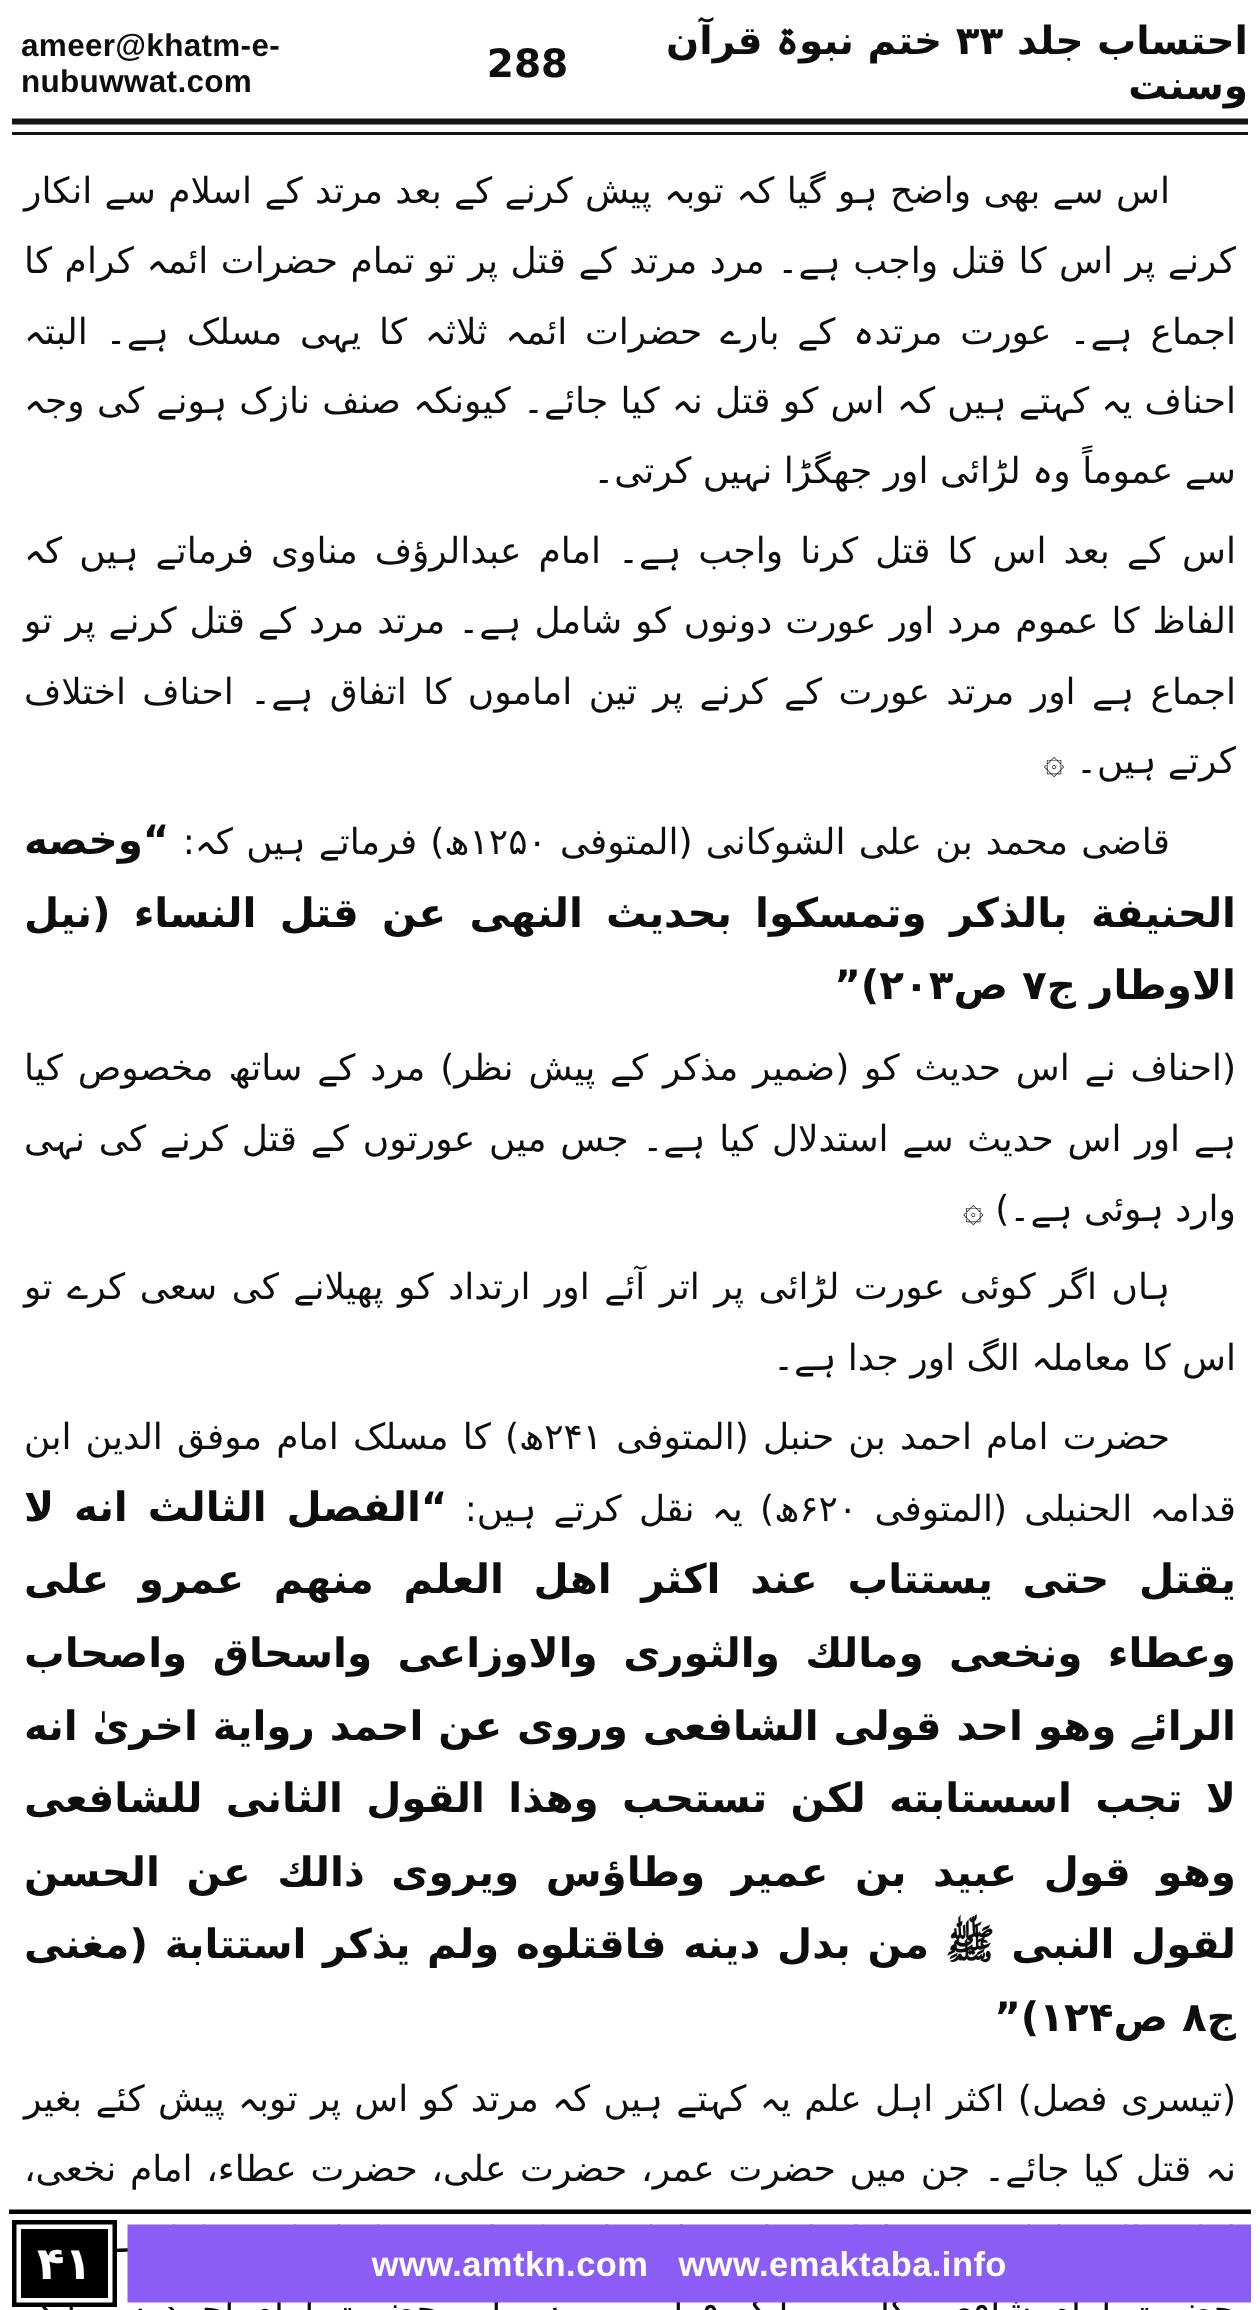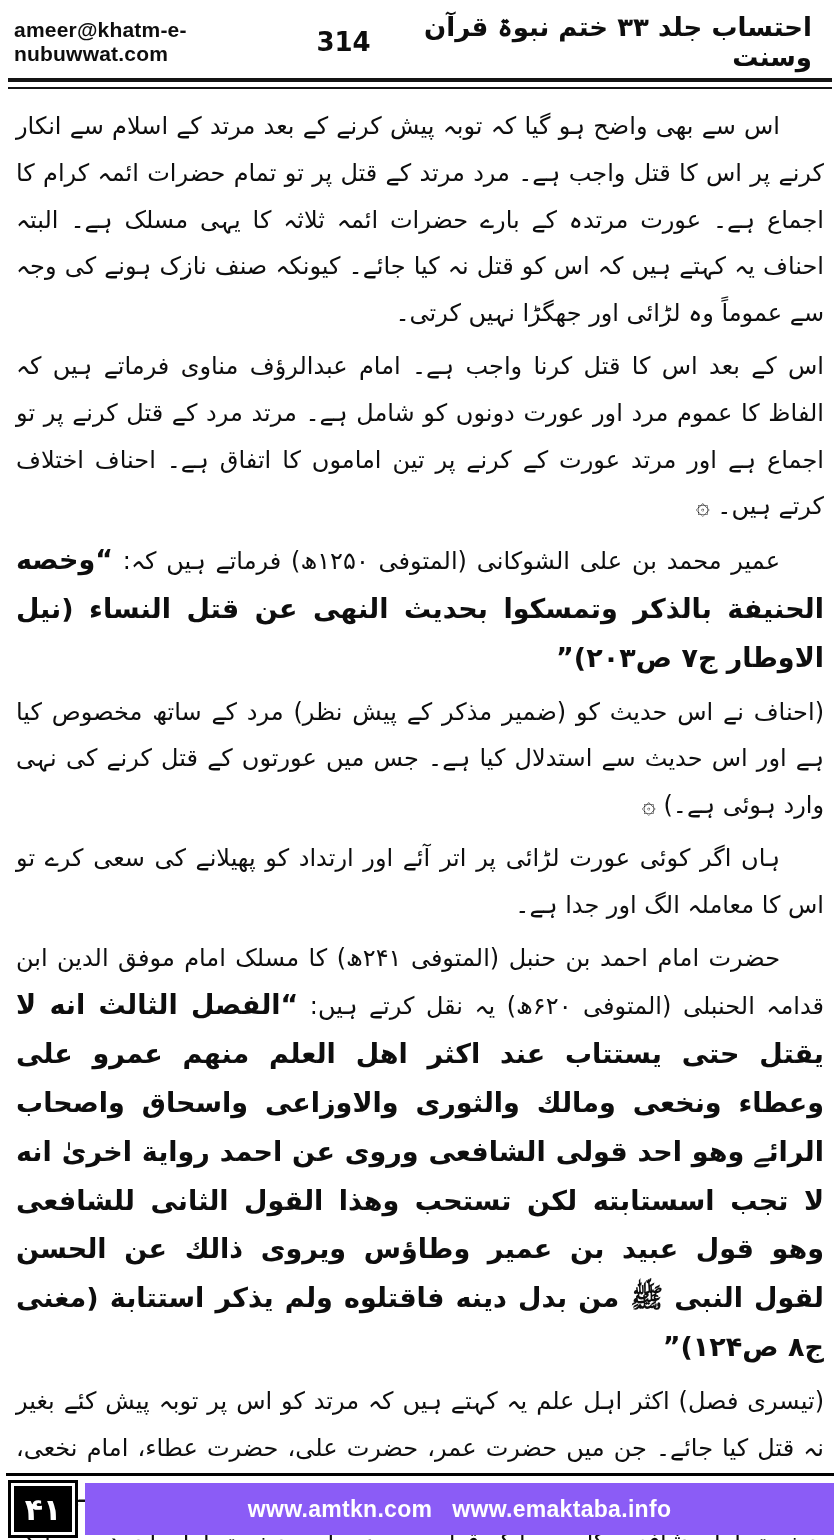--- a/index.html
+++ b/index.html
@@ -4,21 +4,21 @@
 <style>
   html,body { margin:0; padding:0; background:#e8e8e8; }
   .page {
     width:840px; height:1540px; margin:0 auto; background:#ffffff;
     position:relative; overflow:hidden; color:#0e0e0e;
     font-family:"DejaVu Sans", sans-serif;
   }
   
   .header {
     display:flex; align-items:center; justify-content:space-between;
-    padding:12px 28px 2px 14px;
+    padding:12px 8px 2px 14px;
   }
   .header-email {
     font-family:"Liberation Sans", sans-serif; font-weight:700;
     font-size:21px; letter-spacing:0.2px; direction:ltr;
   }
   .header-page { font-size:26px; font-weight:700; direction:rtl; }
   .header-title { font-size:26px; font-weight:700; direction:rtl; }
   .rule {
     margin:4px 8px 0 8px; height:5px;
     border-top:4px solid #141414; border-bottom:2px solid #141414;
@@ -56,31 +56,31 @@
     font-size:23px; letter-spacing:0.3px; direction:ltr;
   }
 </style>
 </head>
 <body>
 
 <div class="page">
 
   <div class="header">
     <div class="header-email">ameer@khatm-e-nubuwwat.com</div>
-    <div class="header-page">314</div>
+    <div class="header-page">288</div>
     <div class="header-title">احتساب جلد ۳۳ ختم نبوۃ قرآن وسنت</div>
   </div>
 
   <div class="rule"></div>
 
   <div class="content">
     <p class="para indent">اس سے بھی واضح ہو گیا کہ توبہ پیش کرنے کے بعد مرتد کے اسلام سے انکار کرنے پر اس کا قتل واجب ہے۔ مرد مرتد کے قتل پر تو تمام حضرات ائمہ کرام کا اجماع ہے۔ عورت مرتدہ کے بارے حضرات ائمہ ثلاثہ کا یہی مسلک ہے۔ البتہ احناف یہ کہتے ہیں کہ اس کو قتل نہ کیا جائے۔ کیونکہ صنف نازک ہونے کی وجہ سے عموماً وہ لڑائی اور جھگڑا نہیں کرتی۔</p>
     <p class="para">اس کے بعد اس کا قتل کرنا واجب ہے۔ امام عبدالرؤف مناوی فرماتے ہیں کہ الفاظ کا عموم مرد اور عورت دونوں کو شامل ہے۔ مرتد مرد کے قتل کرنے پر تو اجماع ہے اور مرتد عورت کے کرنے پر تین اماموں کا اتفاق ہے۔ احناف اختلاف کرتے ہیں۔ ۞</p>
     <p class="para indent">
-      <span class="urdu-note">عمير محمد بن علی الشوکانی (المتوفی ۱۲۵۰ھ) فرماتے ہیں کہ:</span>
+      <span class="urdu-note">قاضی محمد بن علی الشوکانی (المتوفی ۱۲۵۰ھ) فرماتے ہیں کہ:</span>
       <span class="arabic">“وخصه الحنيفة بالذكر وتمسكوا بحديث النهى عن قتل النساء (نيل الاوطار ج۷ ص۲۰۳)”</span>
     </p>
     <p class="para">(احناف نے اس حدیث کو (ضمیر مذکر کے پیش نظر) مرد کے ساتھ مخصوص کیا ہے اور اس حدیث سے استدلال کیا ہے۔ جس میں عورتوں کے قتل کرنے کی نہی وارد ہوئی ہے۔) ۞</p>
     <p class="para indent">ہاں اگر کوئی عورت لڑائی پر اتر آئے اور ارتداد کو پھیلانے کی سعی کرے تو اس کا معاملہ الگ اور جدا ہے۔</p>
     <p class="para indent">
       <span class="urdu-note">حضرت امام احمد بن حنبل (المتوفی ۲۴۱ھ) کا مسلک امام موفق الدین ابن قدامہ الحنبلی (المتوفی ۶۲۰ھ) یہ نقل کرتے ہیں:</span>
       <span class="arabic">“الفصل الثالث انه لا يقتل حتى يستتاب عند اكثر اهل العلم منهم عمرو على وعطاء ونخعى ومالك والثورى والاوزاعى واسحاق واصحاب الرائے وهو احد قولى الشافعى وروى عن احمد رواية اخرىٰ انه لا تجب اسستابته لكن تستحب وهذا القول الثانى للشافعى وهو قول عبيد بن عمير وطاؤس ويروى ذالك عن الحسن لقول النبی ﷺ من بدل دينه فاقتلوه ولم يذكر استتابة (مغنى ج۸ ص۱۲۴)”</span>
     </p>
     <p class="para">(تیسری فصل) اکثر اہل علم یہ کہتے ہیں کہ مرتد کو اس پر توبہ پیش کئے بغیر نہ قتل کیا جائے۔ جن میں حضرت عمر، حضرت علی، حضرت عطاء، امام نخعی، امام مالک، امام ثوری، امام اوزاعی، امام اسحاق اور فقہاء احناف شامل ہیں اور حضرت امام شافعی کا بھی ایک قول یہی ہے اور حضرت امام احمد سے ایک دوسری روایت میں ہے کہ مرتد سے توبہ کا مطالبہ واجب نہیں ہے۔ لیکن مستحب ہے اور یہ امام شافعی کا بھی ایک دوسرا قول ہے اور امام عبید بن عمیر اور امام طاؤس کا بھی یہی قول ہے اور حضرت حسن بصری سے بھی یہ مروی ہے۔ کیونکہ آنحضرت ﷺ نے فرمایا ہے جو شخص اپنا دین (اسلام) بدل دے تو اسے قتل کر دو اور</p>
   </div>

